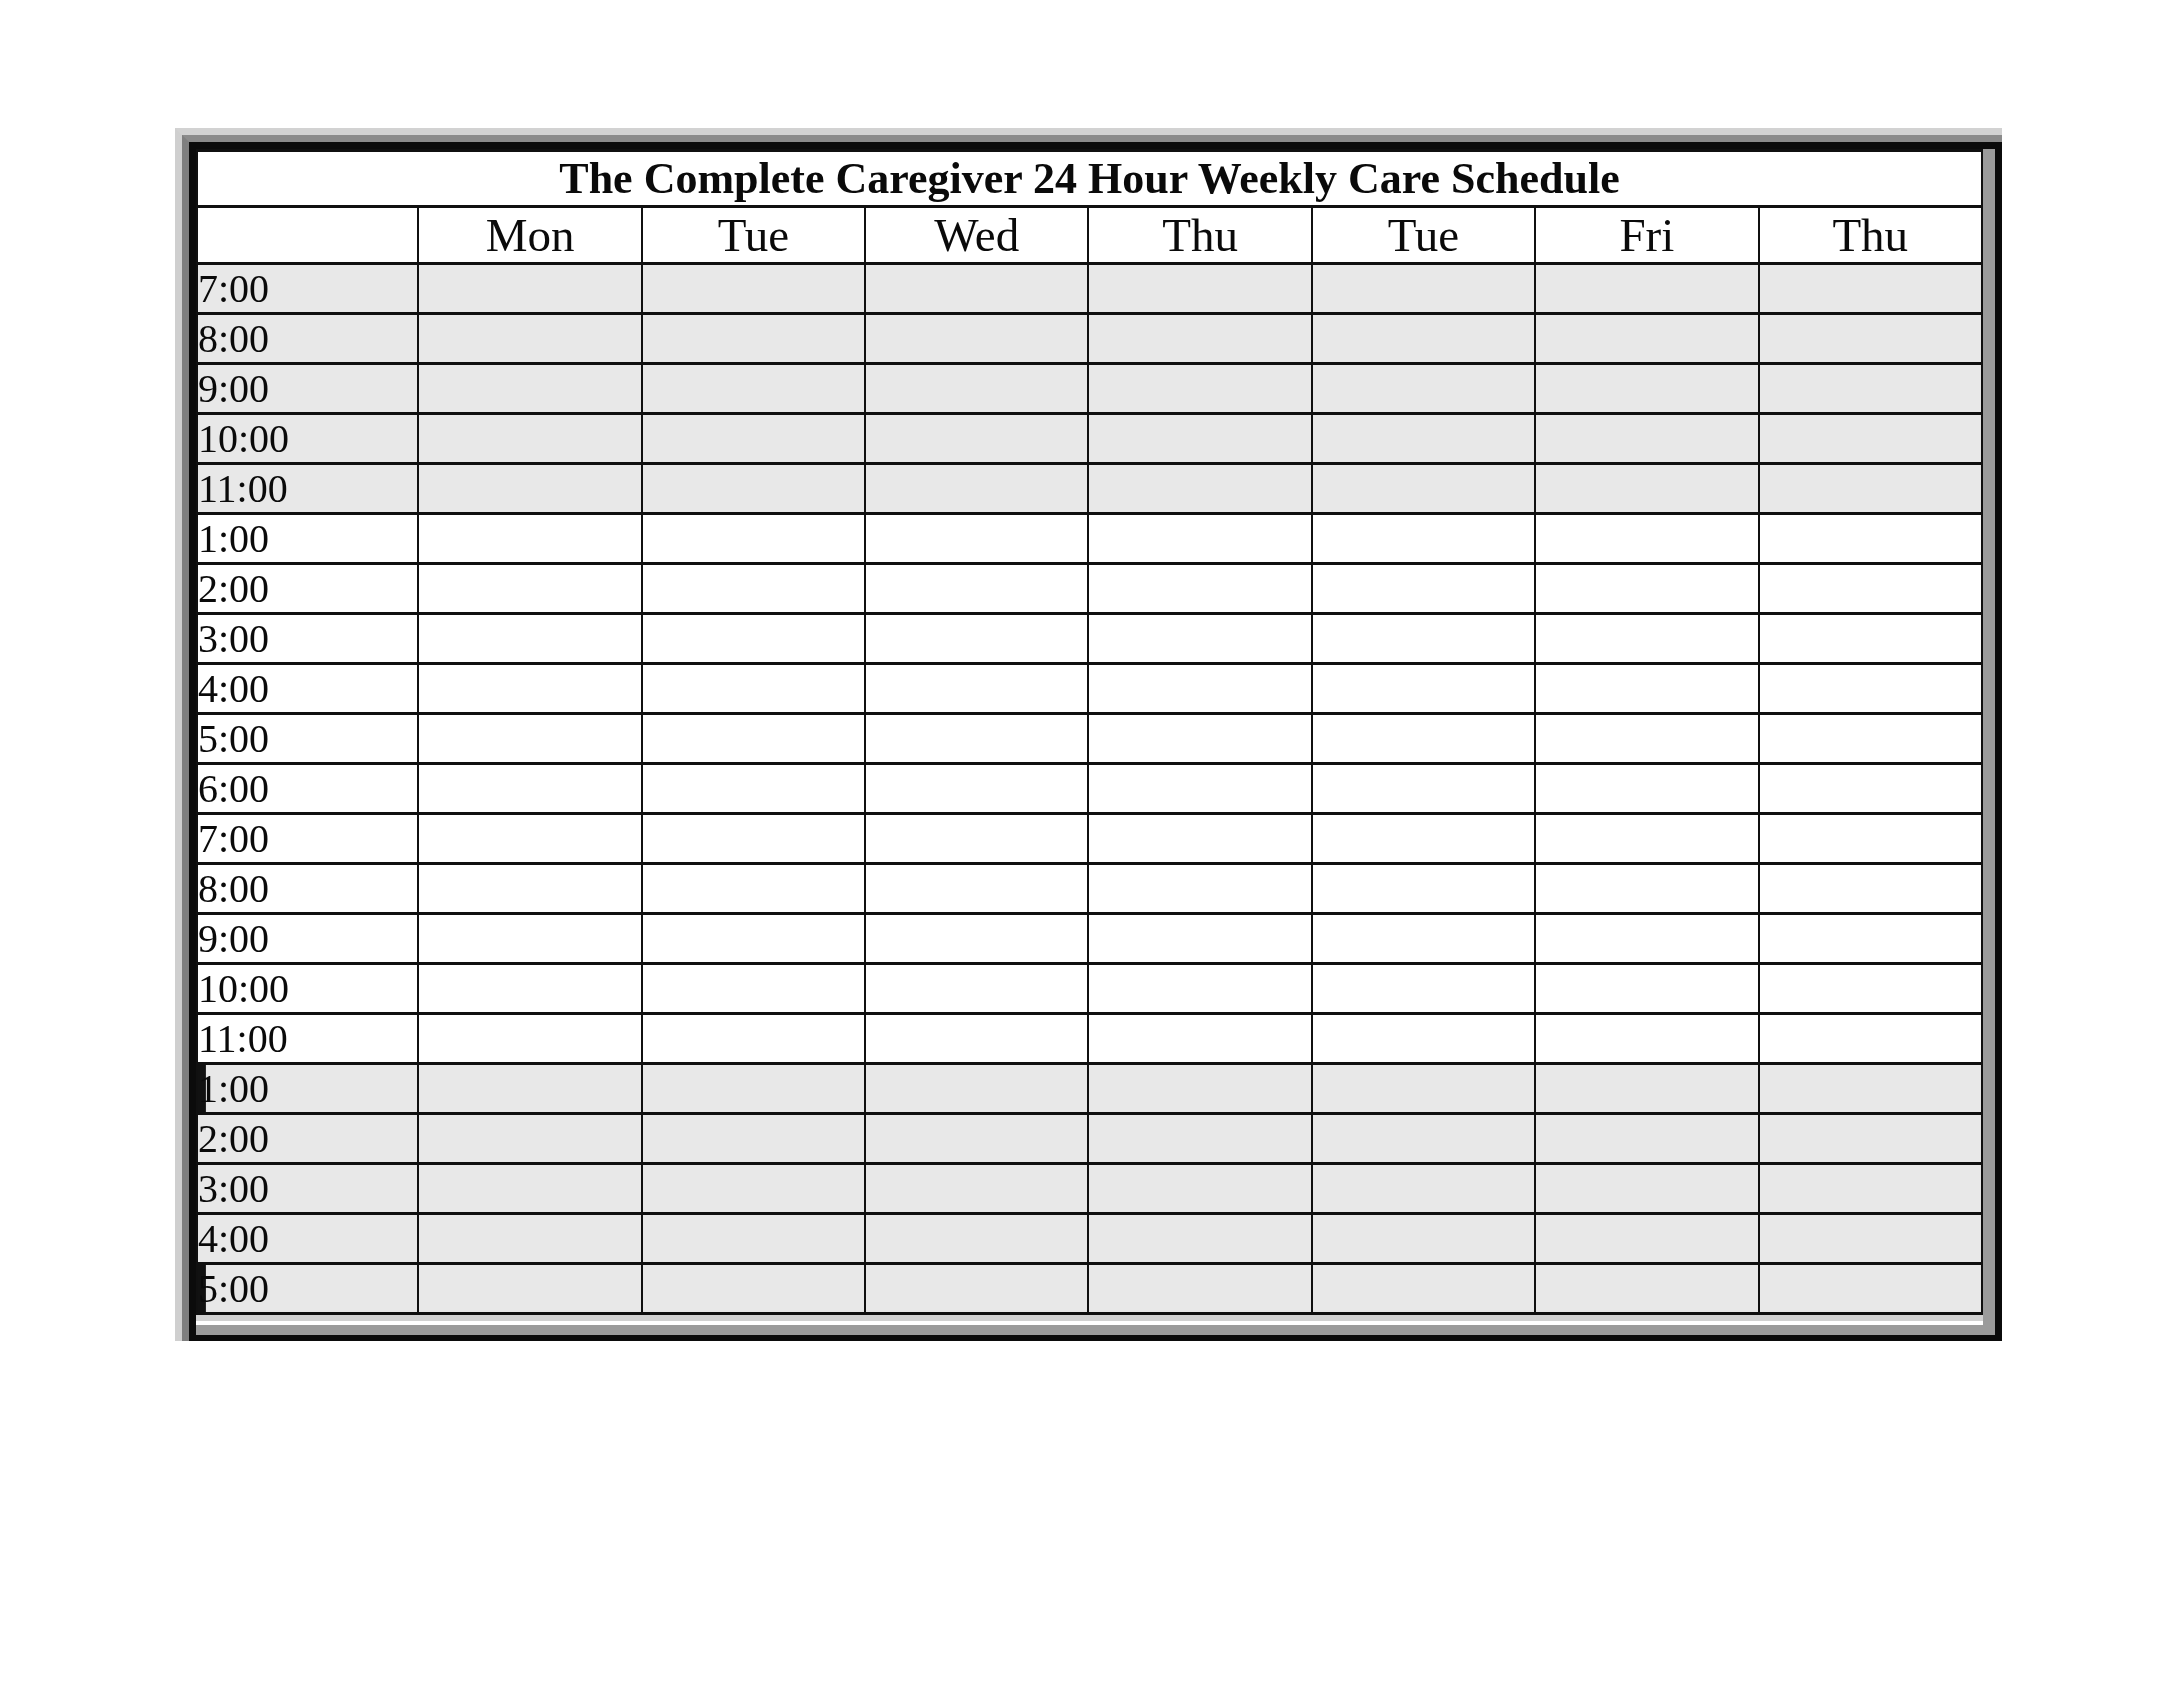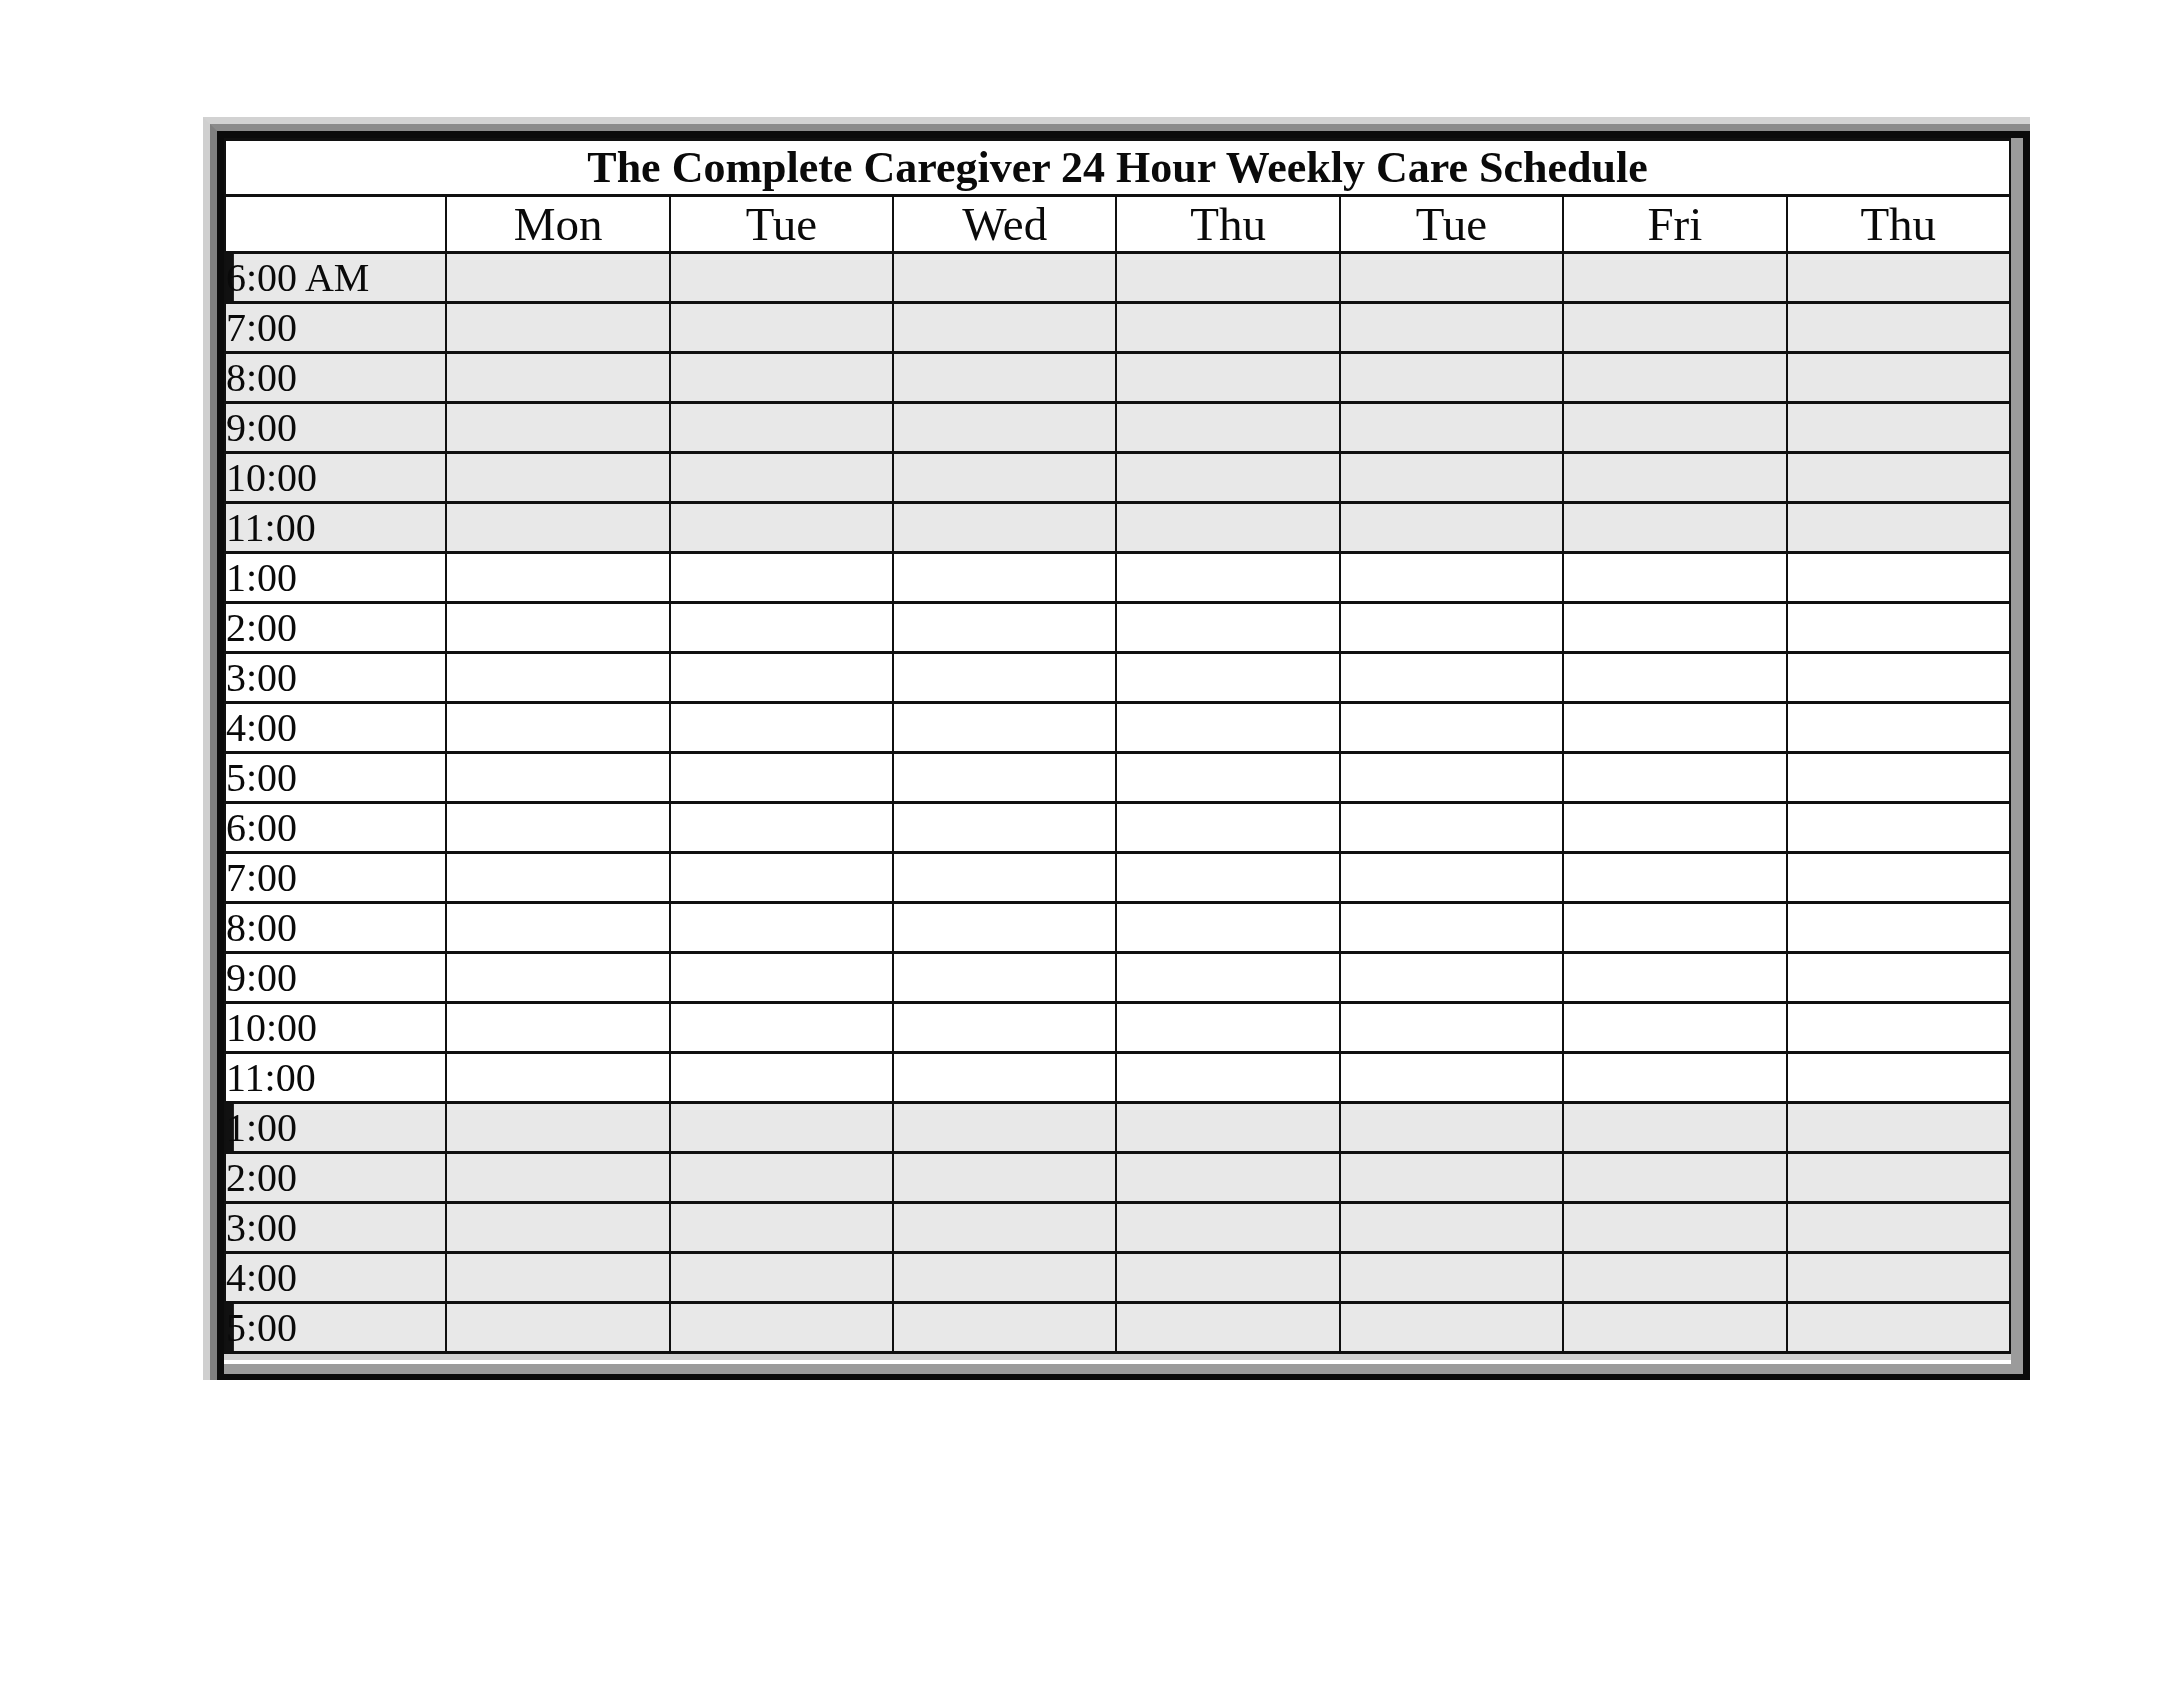--- a/index.html
+++ b/index.html
@@ -15,22 +15,21 @@
   .page {
     position: relative;
     width: 2184px;
     height: 1687px;
     background: #ffffff;
   }
   
   .scan {
     position: absolute;
     left: 175px;
-    top: 117px;
-    margin-left: 28px;
+    top: 128px;
   }
   .edge-light {
     display: inline-block;
     border-top: 7px solid #d2d2d2;
     border-left: 7px solid #cfcfcf;
   }
   .edge-gray {
     display: inline-block;
     border-top: 7px solid #8b8b8b;
     border-left: 7px solid #7f7f7f;
@@ -122,30 +121,20 @@
 
                   <td>Mon</td>
                       <td>Tue</td>
                       <td>Wed</td>
                       <td>Thu</td>
                       <td>Tue</td>
                       <td>Fri</td>
                       <td>Thu</td>
                     </tr>
 
-                <tr class="time-row shaded tick">
-                      <td class="time-cell">6:00 AM</td>
-                      <td class="slot-cell"></td>
-                      <td class="slot-cell"></td>
-                      <td class="slot-cell"></td>
-                      <td class="slot-cell"></td>
-                      <td class="slot-cell"></td>
-                      <td class="slot-cell"></td>
-                      <td class="slot-cell"></td>
-                    </tr>
                     <tr class="time-row shaded">
                       <td class="time-cell">7:00</td>
                       <td class="slot-cell"></td>
                       <td class="slot-cell"></td>
                       <td class="slot-cell"></td>
                       <td class="slot-cell"></td>
                       <td class="slot-cell"></td>
                       <td class="slot-cell"></td>
                       <td class="slot-cell"></td>
                     </tr>

